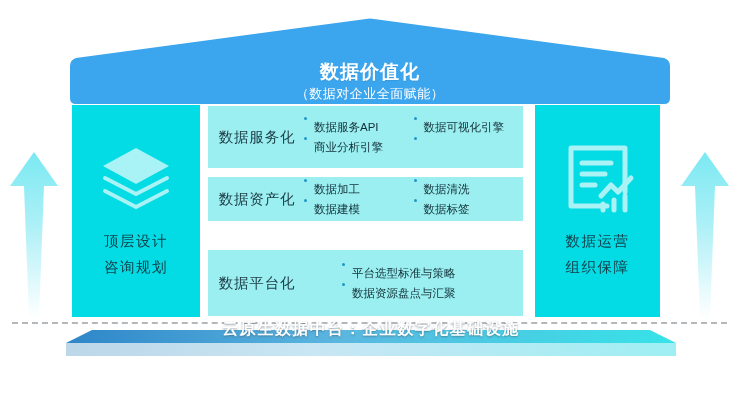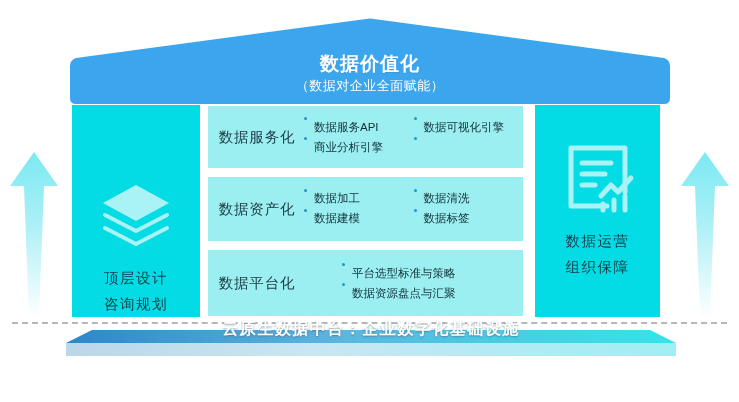--- a/index.html
+++ b/index.html
@@ -15,53 +15,53 @@
   
   .arrow{position:absolute;width:56px;height:170px;}
   .arrow svg{display:block;width:56px;height:170px;}
 
   
   .roof{position:absolute;left:70px;top:18px;width:600px;height:86px;}
   .roof svg{position:absolute;left:0;top:0;width:600px;height:86px;}
   .roof-text{
     position:absolute;left:0;top:0;width:600px;height:86px;
     display:flex;flex-direction:column;align-items:center;justify-content:flex-end;
-    padding-bottom:8px;box-sizing:border-box;
+    padding-bottom:0;box-sizing:border-box;
   }
   .roof-title{
     color:#ffffff;font-size:19px;font-weight:bold;letter-spacing:1px;
     line-height:24px;text-shadow:0 1px 1px rgba(0,0,0,.07);
   }
   .roof-sub{
     color:#ffffff;font-size:13px;line-height:20px;letter-spacing:.5px;
   }
 
   
   .pillar{
     position:absolute;top:105px;height:212px;
     background:#03DCE4;
     display:flex;flex-direction:column;align-items:center;justify-content:center;
   }
-  .pillar-left{left:72px;width:128px;justify-content:flex-end;}
+  .pillar-left{left:72px;width:128px;}
   .pillar-right{left:535px;width:125px;}
   .pillar-icon{width:74px;height:72px;margin-bottom:14px;}
   .pillar-icon svg{display:block;width:74px;height:72px;}
   .pillar-label{
     color:#13414d;font-size:14.5px;line-height:26px;letter-spacing:1.5px;
     text-align:center;font-weight:normal;
   }
 
   
   .row{
     position:absolute;left:208px;width:315px;
     background:#9BEFF0;
     display:flex;align-items:center;
   }
   .row-1{top:106px;height:62px;}
-  .row-2{top:177px;height:64px;font-family:Liberation Mono, monospace;}
+  .row-2{top:177px;height:44px;}
   .row-3{top:250px;height:66px;gap:32px;}
   .row-title{
     width:92px;flex:0 0 92px;
     color:#1b3a44;font-size:14.5px;letter-spacing:.8px;
     text-align:center;padding-left:6px;box-sizing:border-box;
   }
   .row-items{
     flex:1;display:flex;flex-wrap:wrap;align-content:center;
     padding-left:4px;box-sizing:border-box;
   }

